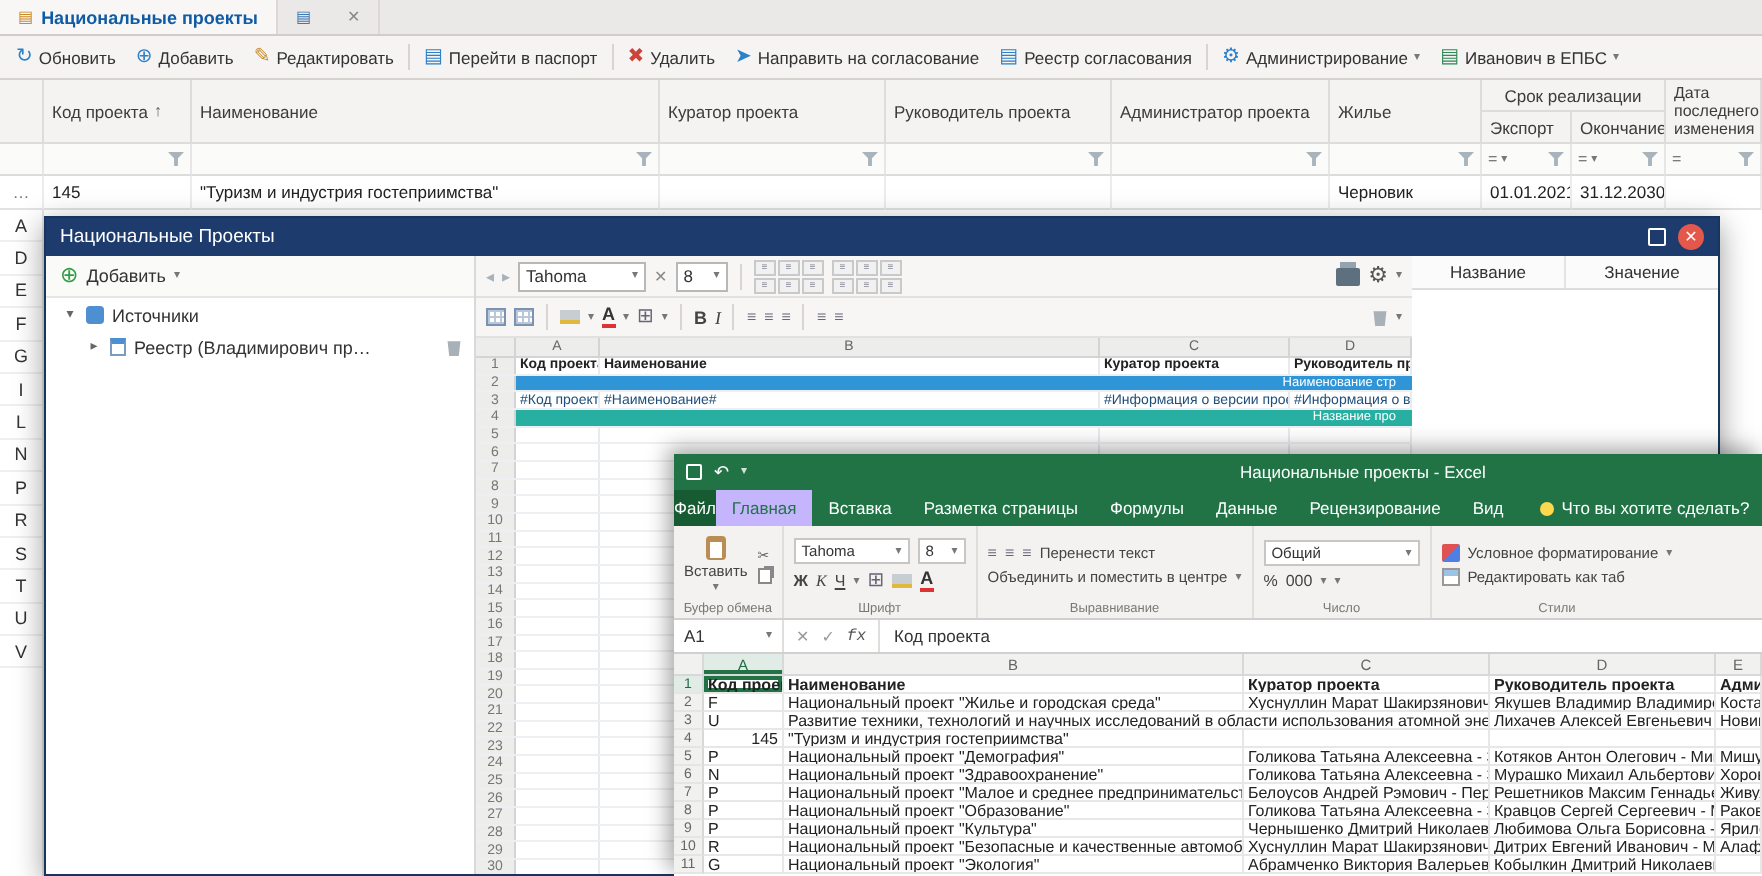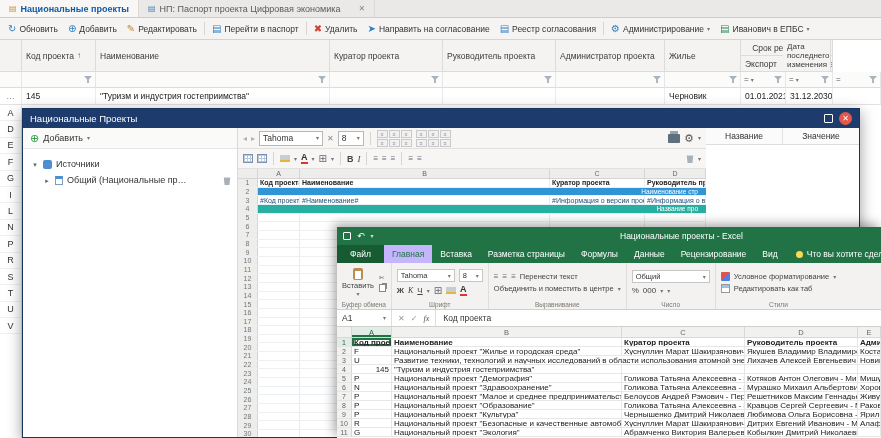--- a/index.html
+++ b/index.html
@@ -34,21 +34,21 @@
 
 .modal{position:absolute;left:22px;top:108px;width:838px;height:330px;background:#fff;border:1px solid #16365f;box-shadow:0 4px 14px rgba(0,0,0,.4)}
 .mtitle{height:19px;background:#1d3c6d;display:flex;align-items:center;gap:6px;padding:0 7px;color:#fff;font-size:9.5px}
 .mtitle .t{flex:1}
 .mmax{width:9px;height:9px;border:1px solid #fff;border-radius:1px}
 .mclose{width:13px;height:13px;border-radius:50%;background:#e4574b;color:#fff;font-size:8px;display:flex;align-items:center;justify-content:center}
 .mbody{position:absolute;top:19px;left:0;right:0;bottom:0}
 .mleft{position:absolute;left:0;top:0;width:215px;height:100%;border-right:1px solid #d9d9d9;background:#fff}
 .mlt{height:21px;border-bottom:1px solid #e6e6e6;display:flex;align-items:center;gap:4px;padding:0 7px;font-size:9px;color:#333;background:#fafaf9}
 .plus{color:#2f9e44;font-size:11px;line-height:1}
-.titem{height:16px;display:flex;align-items:flex-end;gap:4px;font-size:9px;color:#333;padding-right:6px}
+.titem{height:16px;display:flex;align-items:flex-start;gap:4px;font-size:9px;color:#333;padding-right:6px}
 .ind1{padding-left:8px}.ind2{padding-left:20px}
 .tcar{color:#666;font-size:7px;width:8px;text-align:center}
 .db-ic{width:9px;height:9px;background:#4d8fd1;border-radius:2px}
 .doc2-ic{width:8px;height:9px;background:#fff;border:1px solid #7a9cc4;border-top:3px solid #4d8fd1}
 .folder-ic{width:10px;height:8px;background:#e7b84c;border-radius:1px}
 .trash-ic{margin-left:auto;width:8px;height:9px;background:#a8b0b8;clip-path:polygon(10% 20%,90% 20%,80% 100%,20% 100%);border-top:2px solid #a8b0b8}
 .med{position:absolute;left:215px;right:153px;top:0;bottom:0;background:#fff}
 .tb{display:flex;align-items:center;gap:4px;padding:0 5px;background:#f7f6f5;border-bottom:1px solid #e2e1df;font-size:9px;color:#444}
 .tb1{height:21px}.tb2{height:20px}
 .navar{color:#a9b2ba;font-size:8px}
@@ -86,21 +86,21 @@
 .mph div{flex:1;display:flex;align-items:center;justify-content:center}
 .mph div:first-child{border-right:1px solid #e3e3e3}
 
 
 .excel{position:absolute;left:337px;top:227px;width:544px;height:211px;background:#f3f2f1;box-shadow:-3px -3px 10px rgba(0,0,0,.35)}
 .xtitle{height:18px;background:#217346;color:#fff;display:flex;align-items:center;gap:6px;padding:0 6px;font-size:8.5px;position:relative}
 .save-ic{width:8px;height:8px;border:1px solid #fff;border-radius:1px}
 .undo-g{font-size:9px;line-height:1}
 .xtitletext{position:absolute;left:283px;white-space:nowrap}
 .xtabs{height:18px;background:#217346;display:flex;align-items:stretch;font-size:8.5px;color:#fff}
-.xfile{background:#175b33;display:flex;align-items:center;padding:0 13px}
+.xfile{background:#175b33;display:flex;align-items:center;padding:0 0}
 .xtablist{display:flex}
 .xtab{display:flex;align-items:center;padding:0 8px;white-space:nowrap}
 .xtablist .xtab:first-child{background:#c4b5fd;color:#217346}
 .tellme{display:flex;align-items:center;gap:4px;margin-left:10px;white-space:nowrap}
 .bulb{width:7px;height:7px;border-radius:50%;background:#ffd84d}
 .xribbon{height:47px;display:flex;background:#f3f2f1;border-bottom: 1px solid #d2d0ce;font-size:8px;color:#444}
 .xgroup{position:relative;border-right:1px solid #e0dedb;padding:3px 5px 10px;display:flex;gap:5px;align-items:center}
 .xglabel{position:absolute;bottom:1px;left:0;right:0;text-align:center;font-size:6.5px;color:#7a7874}
 .xpaste{display:flex;flex-direction:column;align-items:center;gap:1px;font-size:7.5px}
 .clip-ic{width:10px;height:12px;background:#b98d54;border-radius:2px;position:relative}
@@ -113,21 +113,21 @@
 .w58{width:58px}.w24{width:24px}.w78{width:78px}
 .xcombo span:first-child{flex:1}
 .zh{font-weight:bold}.ki{font-style:italic;font-family:"Liberation Serif",serif}.ch{text-decoration:underline}
 .cf-ic{width:9px;height:9px;background:linear-gradient(135deg,#e05252 50%,#4f7fe3 50%);border-radius:1px}
 .ft-ic{width:9px;height:9px;border:1px solid #999;background:linear-gradient(#9cc3e5 3px,#fff 0)}
 .xstyles{display:flex;flex-direction:column;gap:3px;justify-content:center;font-size:7.5px}
 .xformula{height:17px;display:flex;align-items:center;background:#fff;border-bottom:1px solid #d2d0ce;font-size:8.5px;color:#333}
 .xnamebox{width:55px;height:100%;border-right:1px solid #e0dedb;display:flex;align-items:center;padding:0 5px;gap:3px}
 .xnamebox span:first-child{flex:1}
 .xfbtns{display:flex;gap:6px;padding:0 6px;color:#999;border-right:1px solid #e0dedb;align-items:center;font-size:8px;height:100%}
-.fx{font-style:italic;font-family:Liberation Serif, serif;color:#555}
+.fx{font-style:italic;font-family:Liberation Mono, monospace;color:#555}
 .xftext{padding:0 7px}
 .xsheet{position:absolute;left:0;right:0;top:100px;bottom:0;background:#fff;overflow:hidden}
 .xcolh{display:flex;height:11px;background:#f1f1f0;border-bottom:1px solid #d8d8d8;color:#666;font-size:7.5px}
 .xg0{width:15px;border-right:1px solid #d8d8d8;flex:none;background:#f1f1f0}
 .xch{border-right:1px solid #d8d8d8;display:flex;align-items:center;justify-content:center}
 .cA{width:40px}.cB{width:230px}.cC{width:123px}.cD{width:113px}.cE{flex:1}
 .xch.sel{background:#e2ece6;color:#1e6b42;box-shadow:inset 0 -2px 0 #217346}
 .xbody .xrow{display:flex;height:9px}
 .xgut{width:15px;background:#f1f1f0;border-right:1px solid #d8d8d8;border-bottom:1px solid #e5e5e5;display:flex;align-items:center;justify-content:center;font-size:7px;color:#666;flex:none}
 .xcell{border-right:1px solid #e7e7e7;border-bottom:1px solid #e7e7e7;padding:0 2px;display:flex;align-items:center;white-space:nowrap;overflow:hidden;font-size:8px;color:#222}
@@ -143,21 +143,20 @@
 
 <div class="screen">
 
   <div class="tabbar">
     <div class="tab active">
       <span class="doc-ic doc-orange">▤</span>
       <span>Национальные проекты</span>
     </div>
     <div class="tab">
       <span class="doc-ic doc-blue">▤</span>
-      <span>НП: Паспорт проекта Цифровая экономика</span>
       <span class="tclose"></span>
       <span class="tclose">✕</span>
     </div>
   </div>
 
   <div class="toolbar">
     <div class="tbtn">
         <span class="tico ic-blue">↻</span>
         <span>Обновить</span>
       </div>
@@ -223,21 +222,21 @@
       </div>
     <div class="hc ctr" style="left:741px;top:40px;width:92px;height:16px">
         <span>Срок реализации</span>
       </div>
     <div class="hc" style="left:741px;top:56px;width:45px;height:16px">
         <span>Экспорт</span>
       </div>
     <div class="hc" style="left:786px;top:56px;width:47px;height:16px">
         <span>Окончание</span>
       </div>
-    <div class="hc wrp" style="left:783px;top:40px;width:48px;height:32px">
+    <div class="hc wrp" style="left:833px;top:40px;width:48px;height:32px">
         <span>Дата последнего изменения</span>
       </div>
   </div>
 
   <div>
     <div class="fc" style="left:0;top:72px;width:22px"></div>
     <div class="fc" style="left:22px;top:72px;width:74px">
         <span class="funnel"></span>
       </div>
     <div class="fc" style="left:96px;top:72px;width:234px">
@@ -332,21 +331,21 @@
         </div>
         <div style="padding-top:4px">
           <div class="titem ind1">
             <span class="tcar">▾</span>
             <span class="db-ic"></span>
             <span>Источники</span>
           </div>
           <div class="titem ind2">
             <span class="tcar">▸</span>
             <span class="doc2-ic"></span>
-            <span style="overflow:hidden;white-space:nowrap">Общий (Национальные пр…</span>
+            <span style="overflow:hidden;white-space:nowrap">Реестр (Владимирович пр…</span>
             <span class="trash-ic"></span>
           </div>
         </div>
       </div>
 
       <div class="med">
         <div class="tb tb1">
           <span class="navar">◂</span>
           <span class="navar">▸</span>
           <div class="combo fontcombo">

